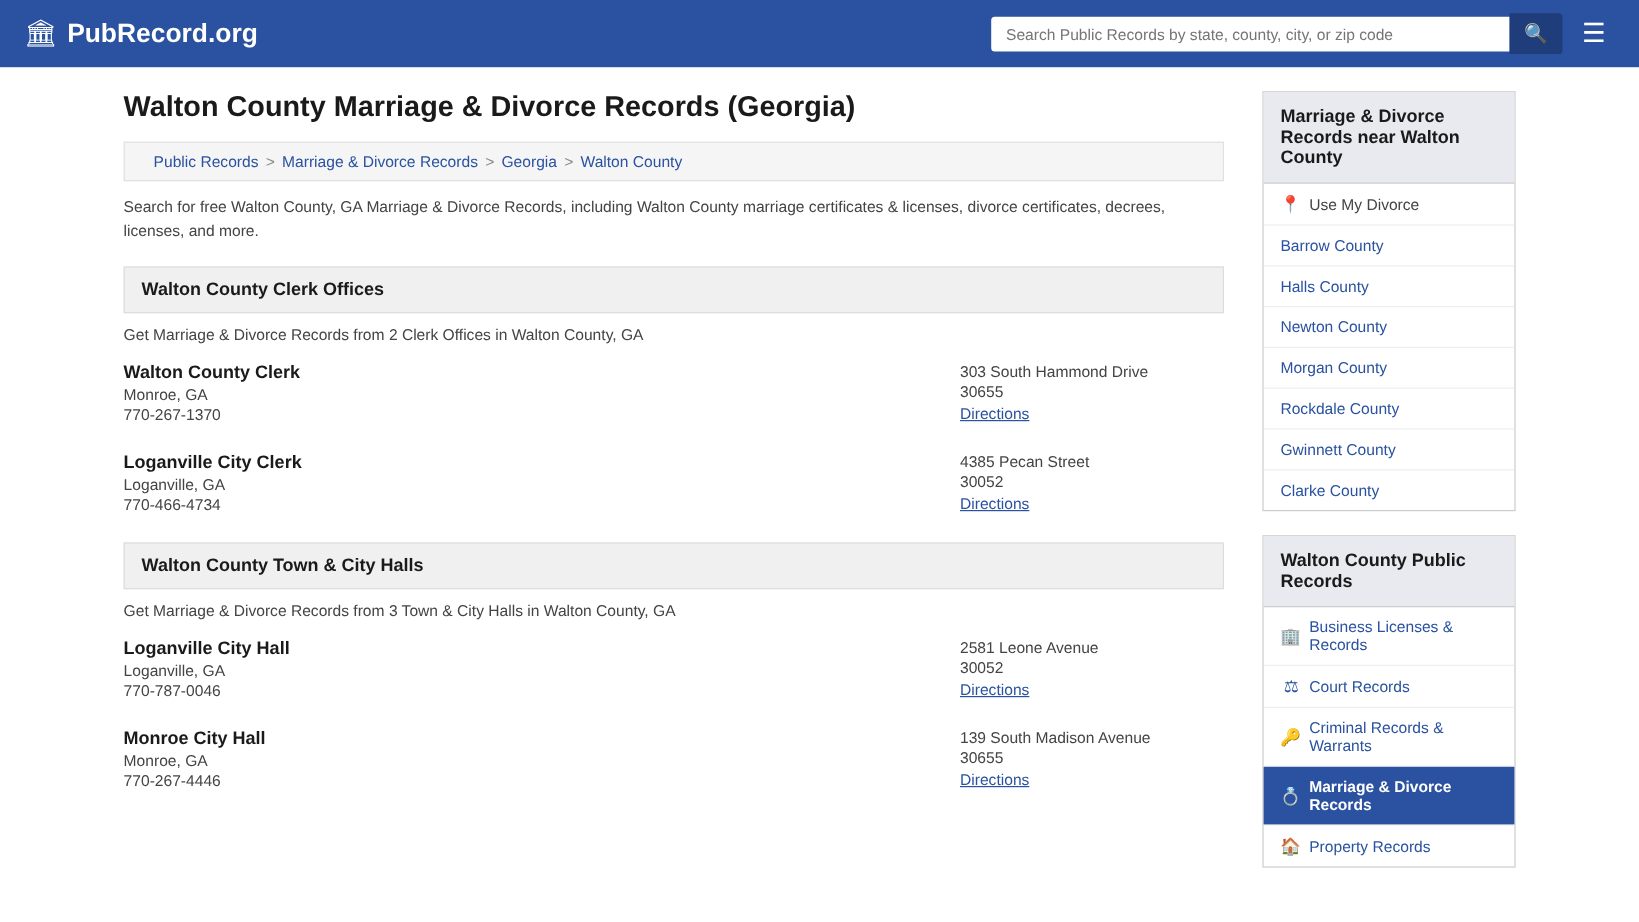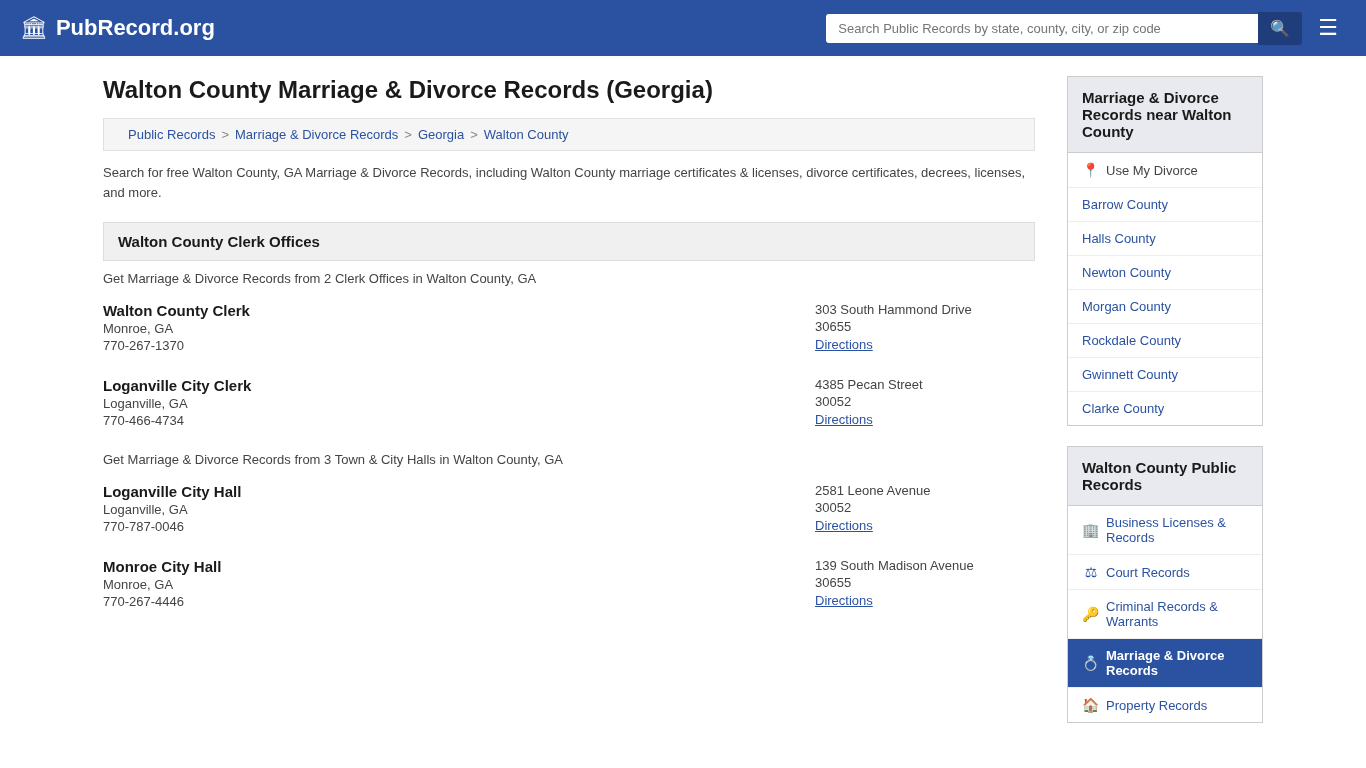--- a/index.html
+++ b/index.html
@@ -159,21 +159,21 @@
     }
     .directions-link {
       color: #2a52a0;
       text-decoration: underline;
       font-size: 13px;
       cursor: pointer;
     }
 
     
     .sidebar {
-      width: 196px;
+      width: 211px;
       flex-shrink: 0;
     }
     .sidebar-section-header {
       background: #e8eaf0;
       padding: 12px 14px;
       font-size: 15px;
       font-weight: bold;
       color: #1a1a1a;
       margin-bottom: 0;
       border-bottom: 1px solid #ccc;
@@ -285,20 +285,21 @@
         <div class="entry-city">Loganville, GA</div>
         <div class="entry-phone">770-466-4734</div>
       </div>
       <div class="entry-right">
         <div class="entry-address">4385 Pecan Street</div>
         <div class="entry-zip">30052</div>
         <a class="directions-link" href="#">Directions</a>
       </div>
     </div>
 
+    <div class="section-header">Walton County Town &amp; City Halls</div>
     <p class="section-desc">Get Marriage &amp; Divorce Records from 3 Town &amp; City Halls in Walton County, GA</p>
 
     <div class="record-entry">
       <div class="entry-left">
         <div class="entry-name">Loganville City Hall</div>
         <div class="entry-city">Loganville, GA</div>
         <div class="entry-phone">770-787-0046</div>
       </div>
       <div class="entry-right">
         <div class="entry-address">2581 Leone Avenue</div>

